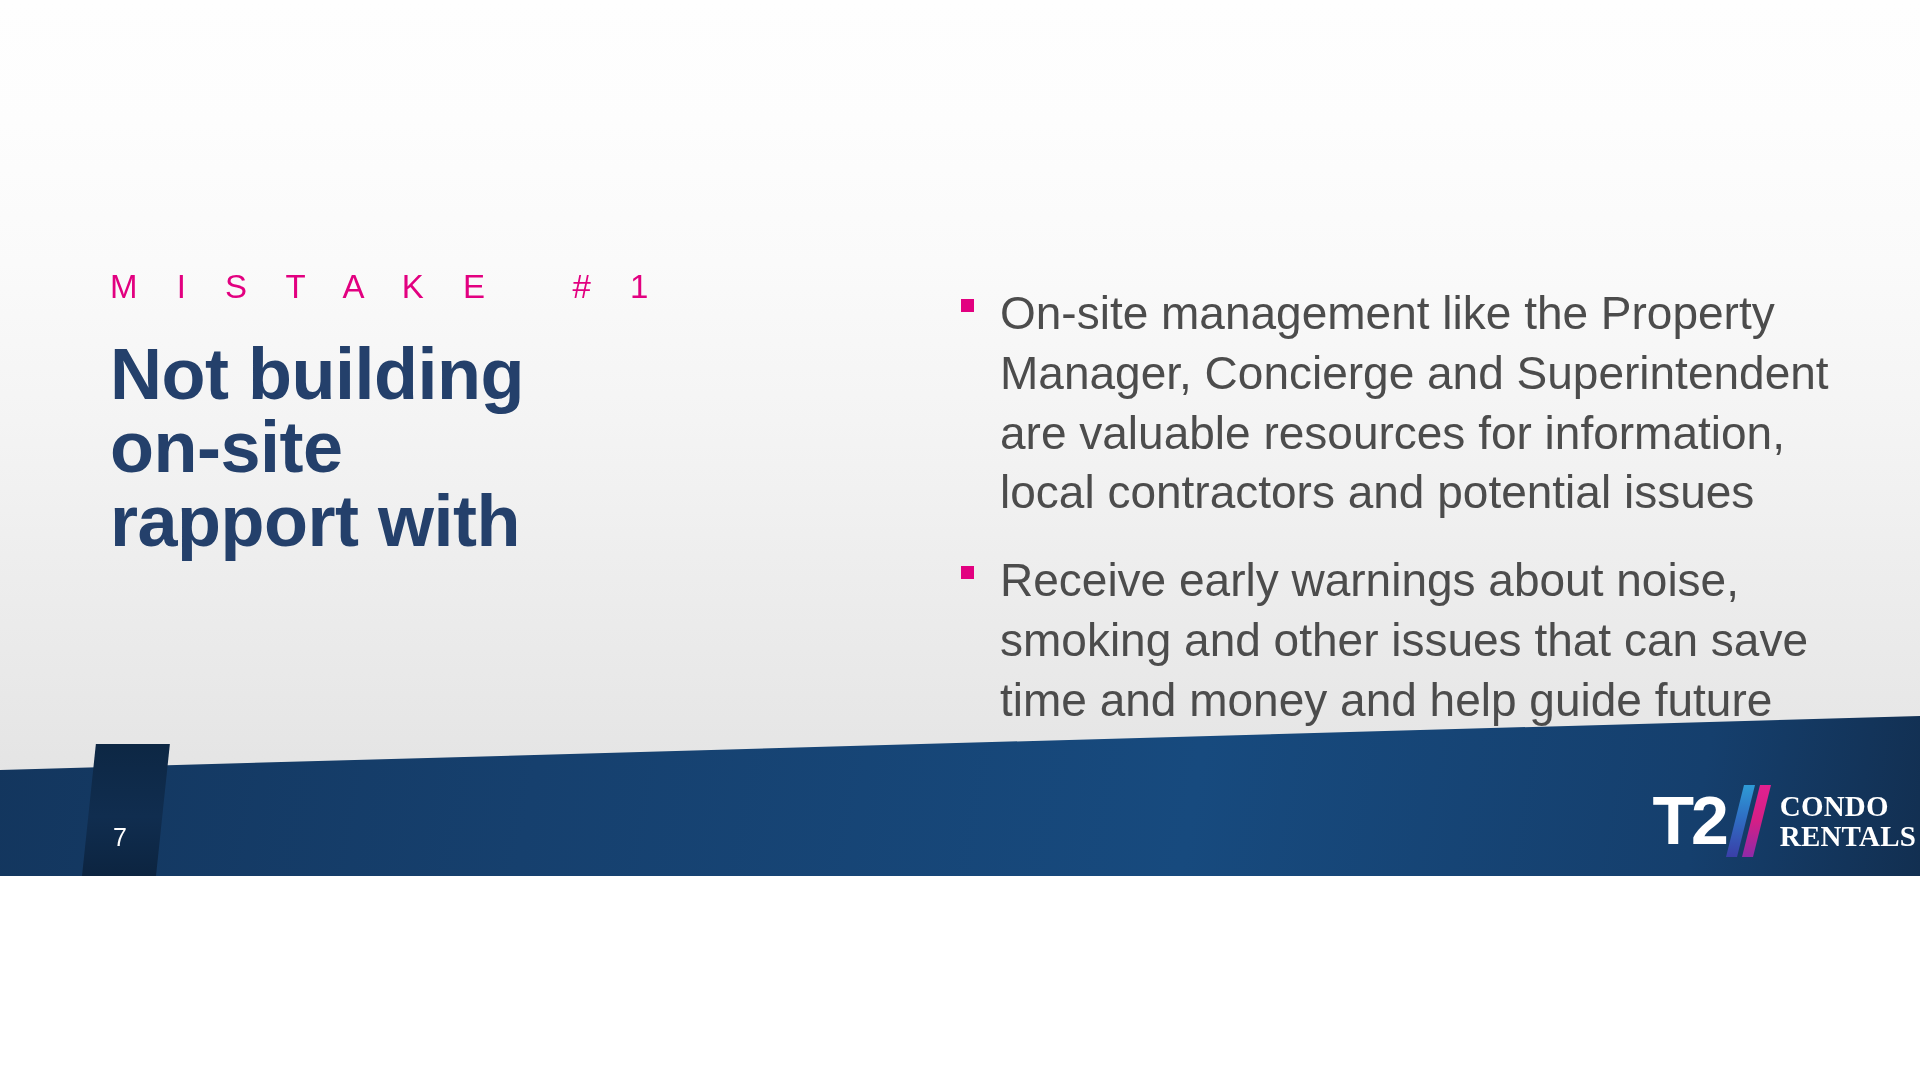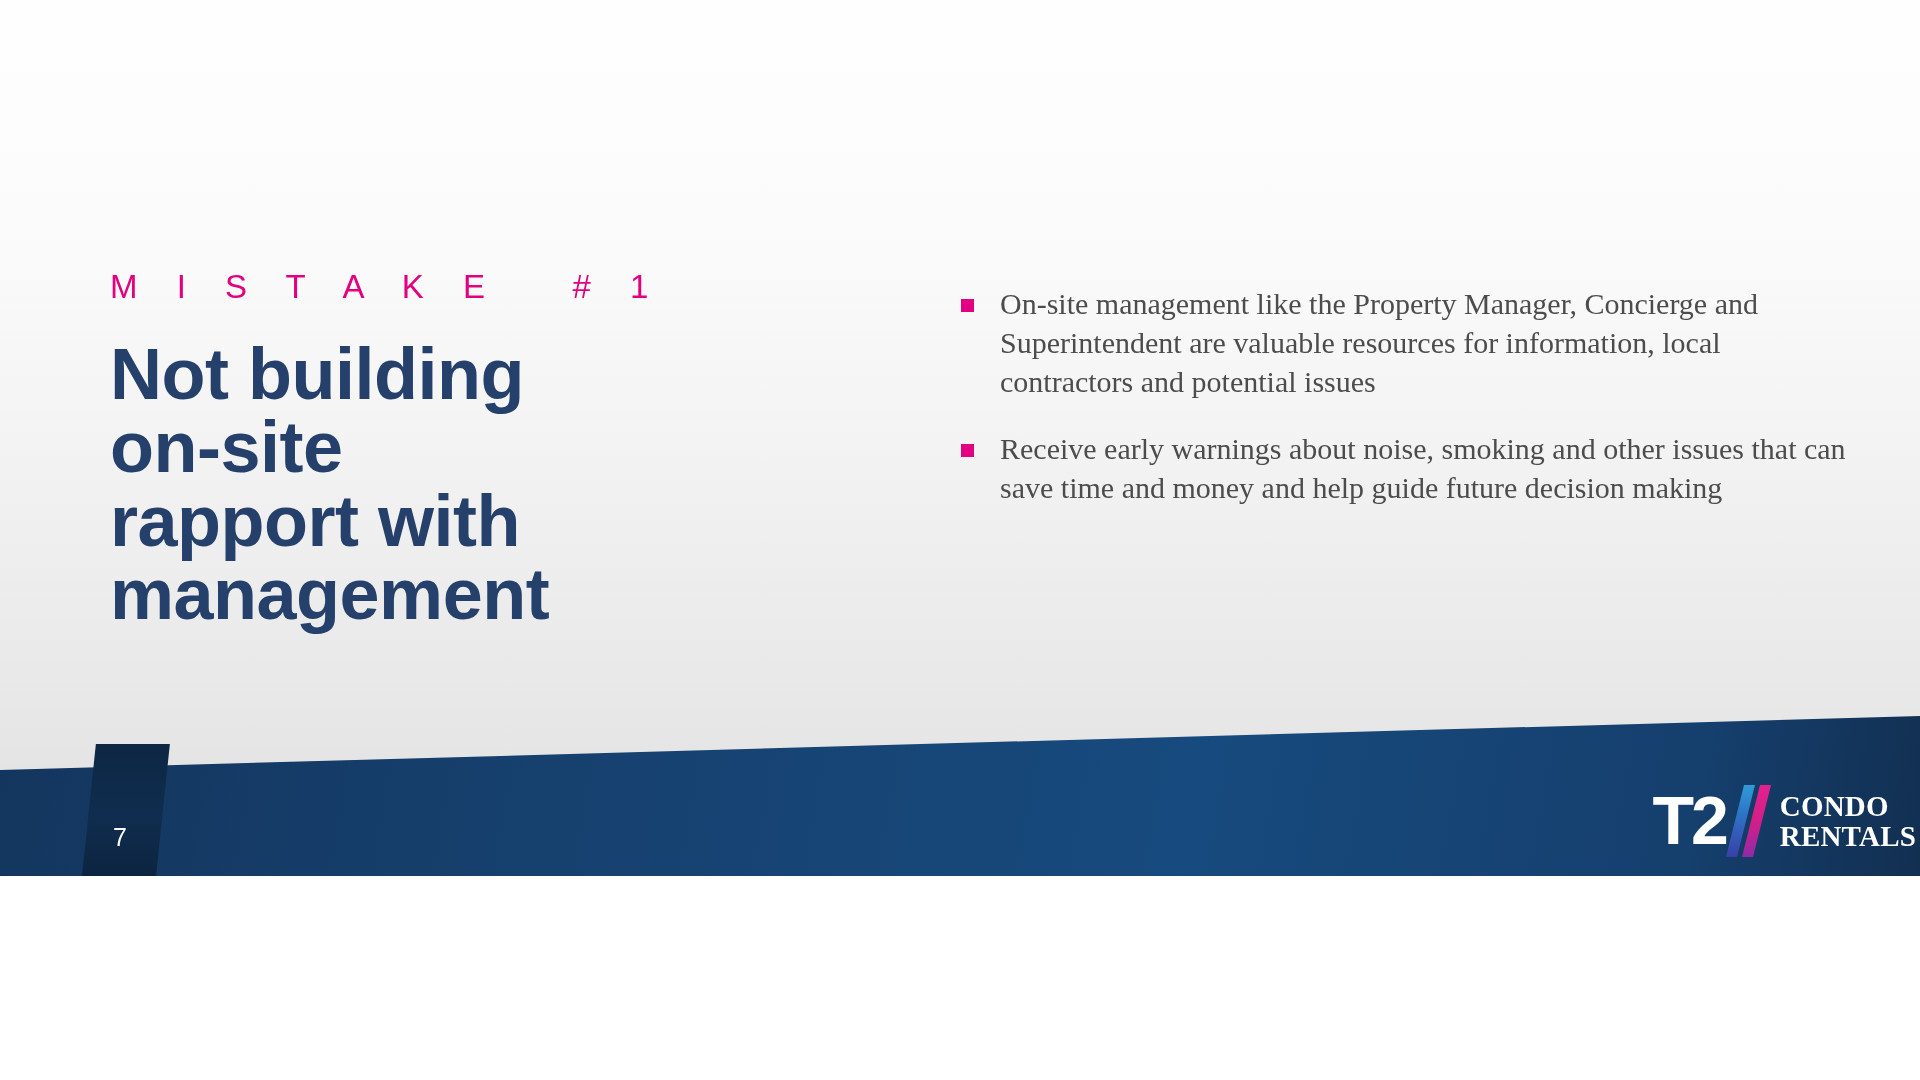--- a/index.html
+++ b/index.html
@@ -60,22 +60,22 @@
   .right-col {
     position: absolute;
     left: 955px;
     top: 284px;
     width: 905px;
   }
   .bullet {
     position: relative;
     padding-left: 45px;
     margin-bottom: 28px;
-    font-family: Liberation Serif, serif;
-    font-size: 30px;
+    font-family: Liberation Sans, sans-serif;
+    font-size: 46px;
     font-weight: 400;
     color: #4c4c4c;
     line-height: 1.30;
   }
   .bullet:last-child { margin-bottom: 12px; }
   .bullet-marker {
     position: absolute;
     left: 6px;
     top: 15px;
     width: 13px;
@@ -165,21 +165,20 @@
 <body>
 
 <div class="slide">
 
   <div class="left-col">
     <div class="eyebrow">M I S T A K E   # 1</div>
     <div class="headline">
       <span class="hl-line">Not building</span>
       <span class="hl-line">on-site</span>
       <span class="hl-line">rapport with</span>
-      <span class="hl-line">management</span>
     </div>
   </div>
 
   <div class="right-col">
     <div class="bullet">
       <span class="bullet-marker"></span>
       <span>On-site management like the Property Manager, Concierge and Superintendent are valuable resources for information, local contractors and potential issues</span>
     </div>
     <div class="bullet">
       <span class="bullet-marker"></span>

